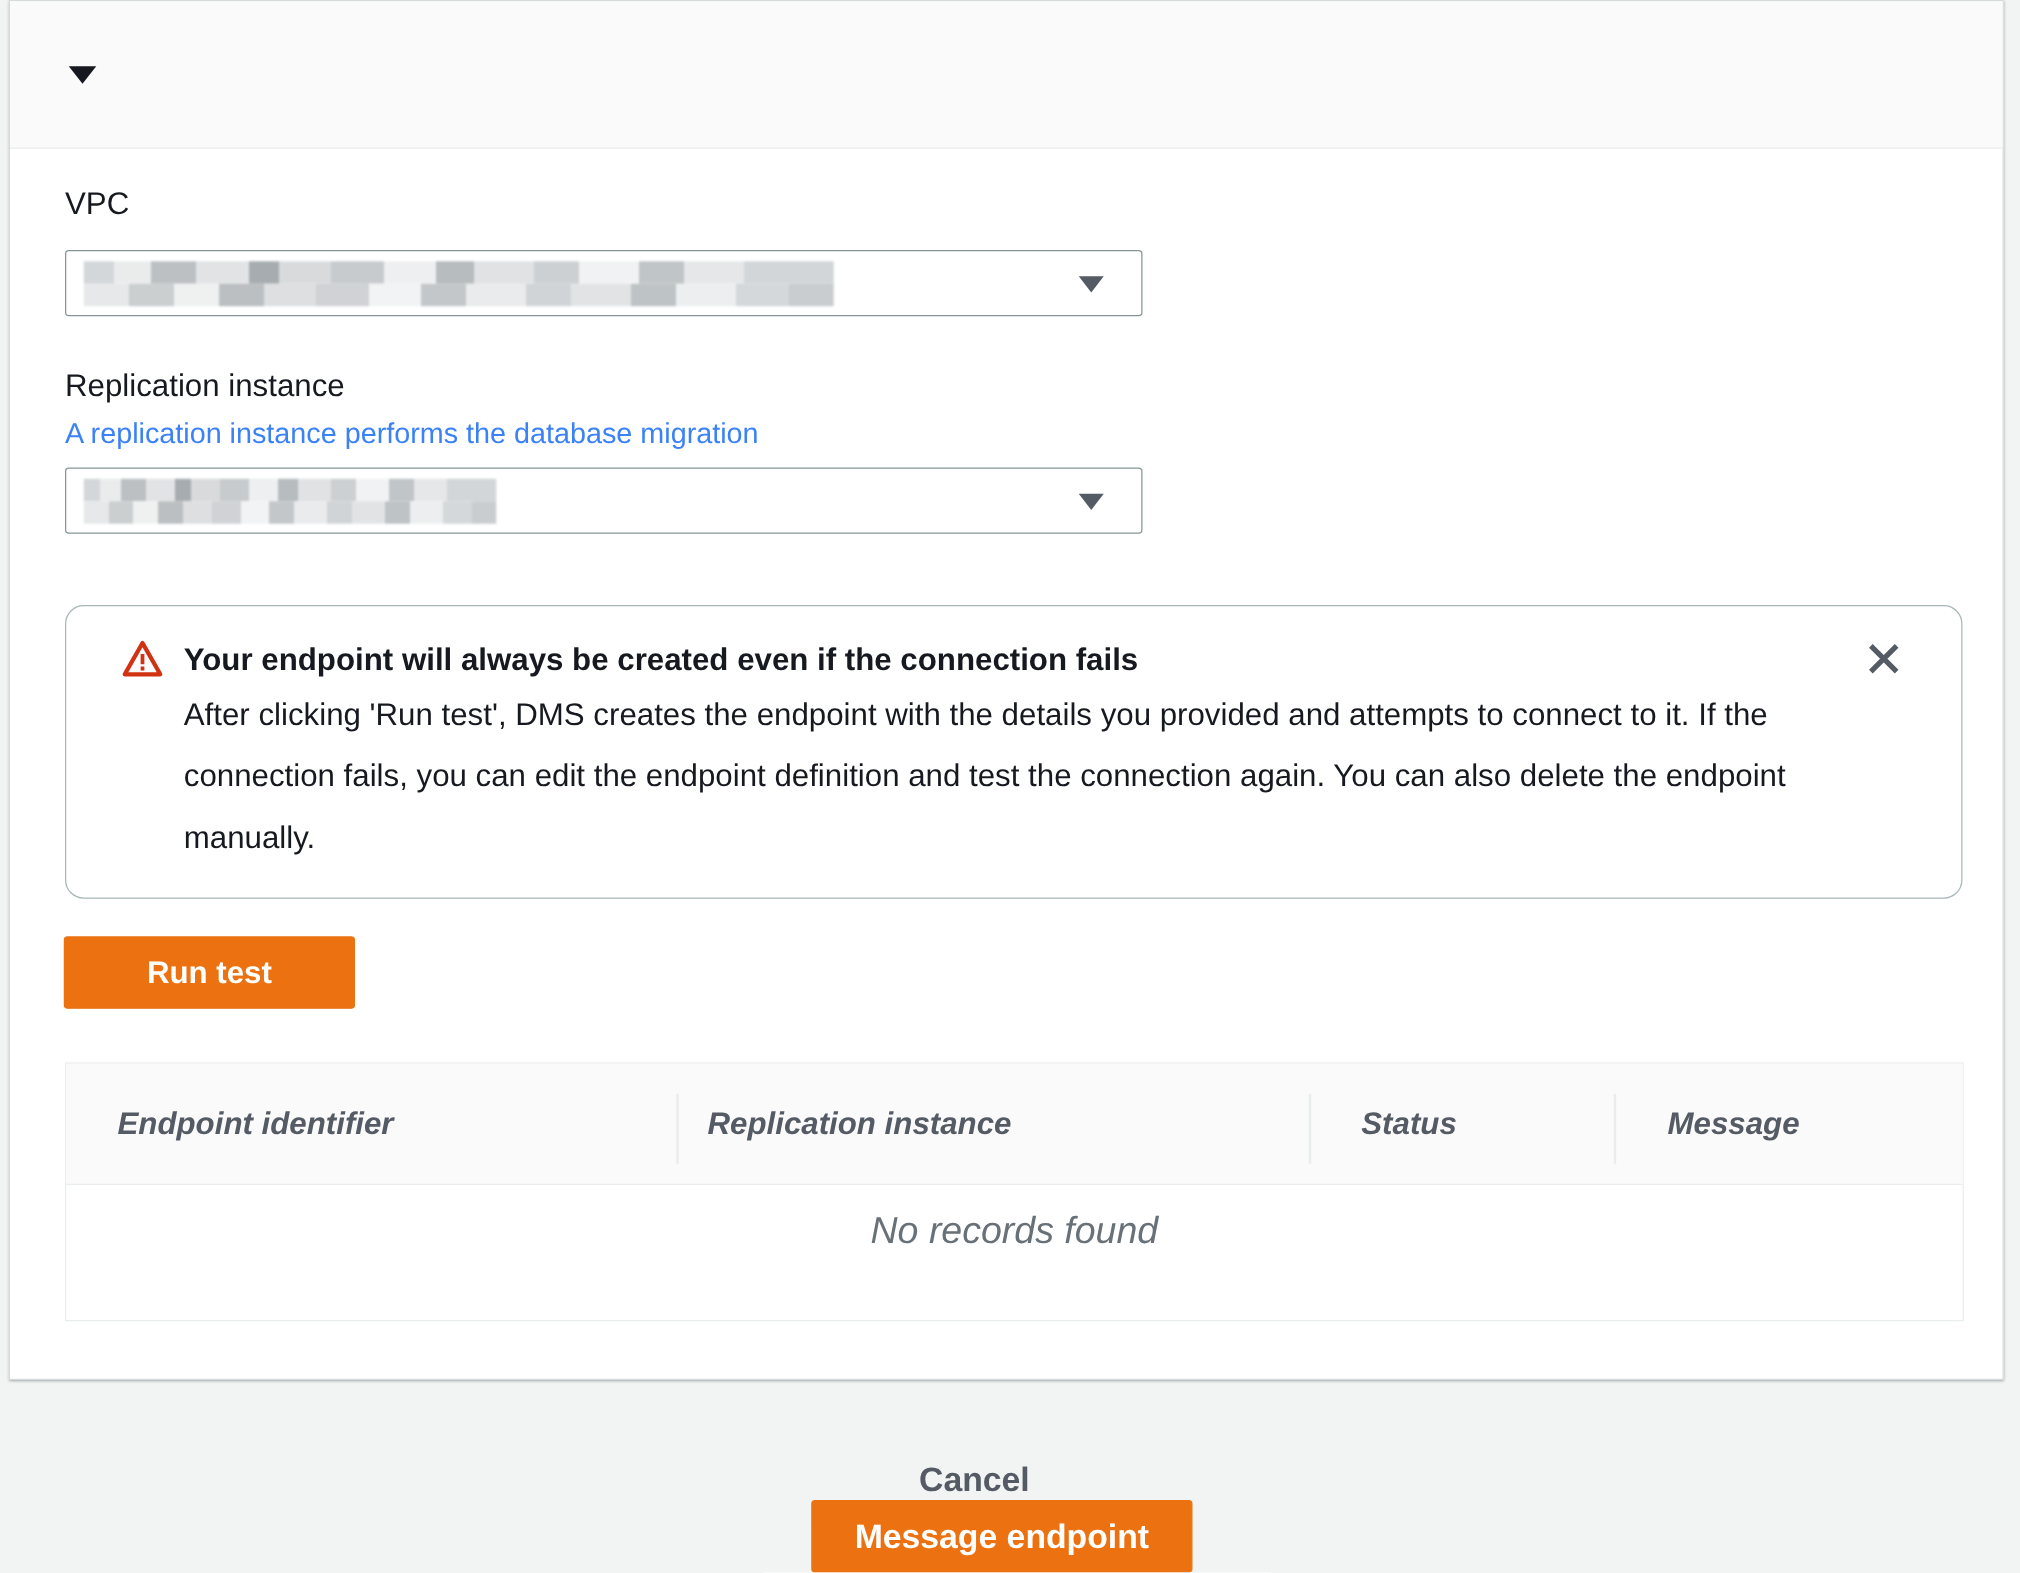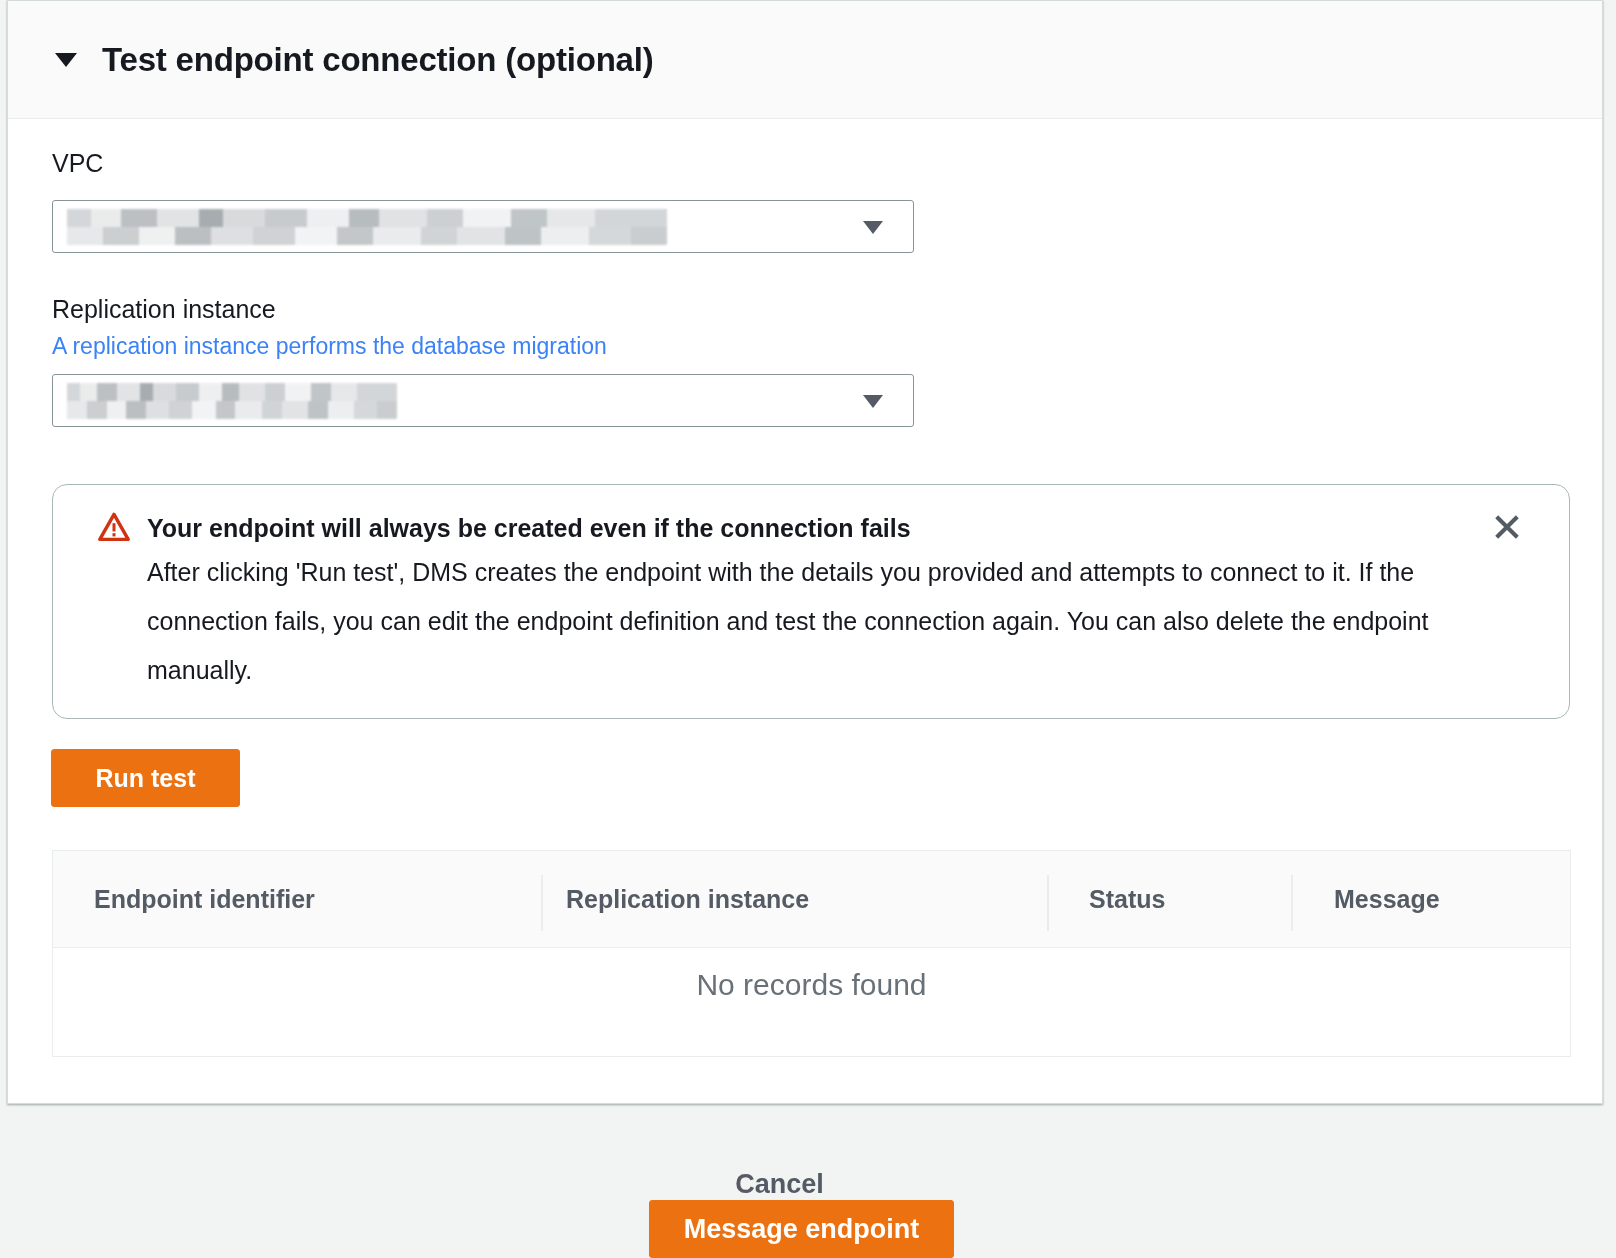--- a/index.html
+++ b/index.html
@@ -88,27 +88,28 @@
 
   
   .btn-primary {
     background:#ec7211; color:#ffffff;
     border:1px solid #ec7211; border-radius:3px;
     font-family:"Liberation Sans", sans-serif;
     font-weight:700; cursor:pointer;
   }
   .run-test {
     position:absolute; left:43px; top:748px;
-    width:189px; height:58px; font-size:25px;
+    width:233px; height:58px; font-size:25px;
   }
   
   .table {
     position:absolute; left:44px; top:849px; width:1519px; height:207px;
     border:1px solid #eaeded;
     background:#fff;
+    font-style:italic;
   }
   .thead {
     display:flex; height:97px;
     background:#fafafa;
     border-bottom:1px solid #eaeded;
   }
   .th {
     position:relative;
     display:flex; align-items:center;
     font-size:25px; font-weight:700; color:#545b64;
@@ -142,21 +143,20 @@
   }
   .create-endpoint { width:305px; height:58px; font-size:27px; }
 </style>
 </head>
 <body>
 
 <div class="card">
 
   <div class="card-header">
     <span class="caret-down"></span>
-    <span class="card-title">Test endpoint connection (optional)</span>
   </div>
 
   <div class="field-label" style="top:148px;">VPC</div>
   <div class="select" style="top:199px;">
     <div class="redact redact-vpc"></div>
     <span class="select-arrow"></span>
   </div>
 
   <div class="field-label" style="top:294px;">Replication instance</div>
   <div class="field-desc" style="top:332px;">A replication instance performs the database migration</div>

